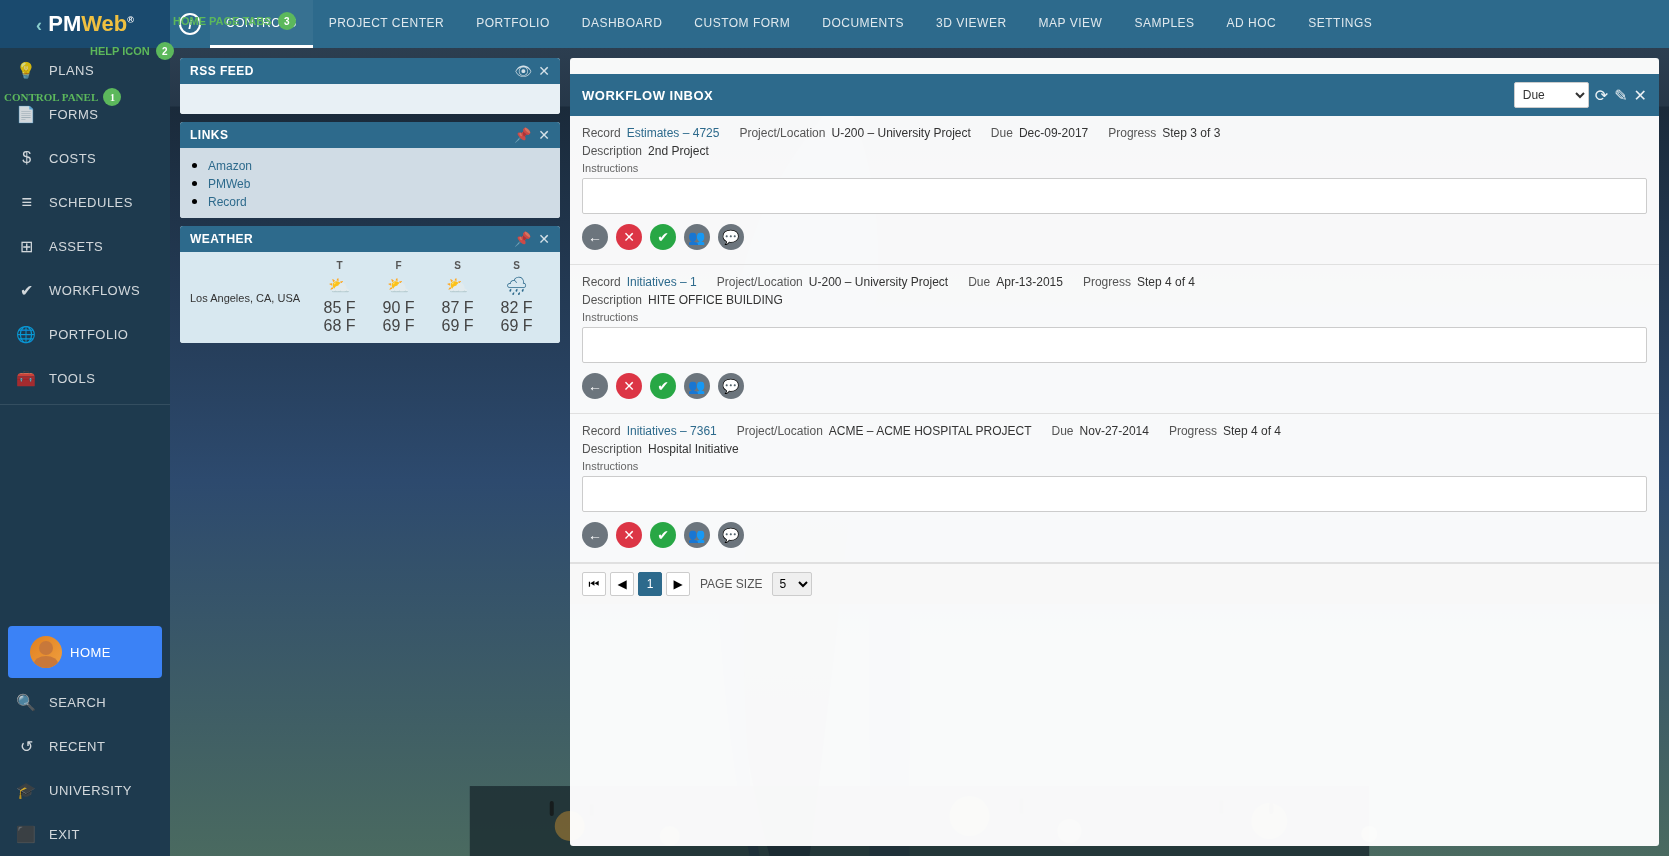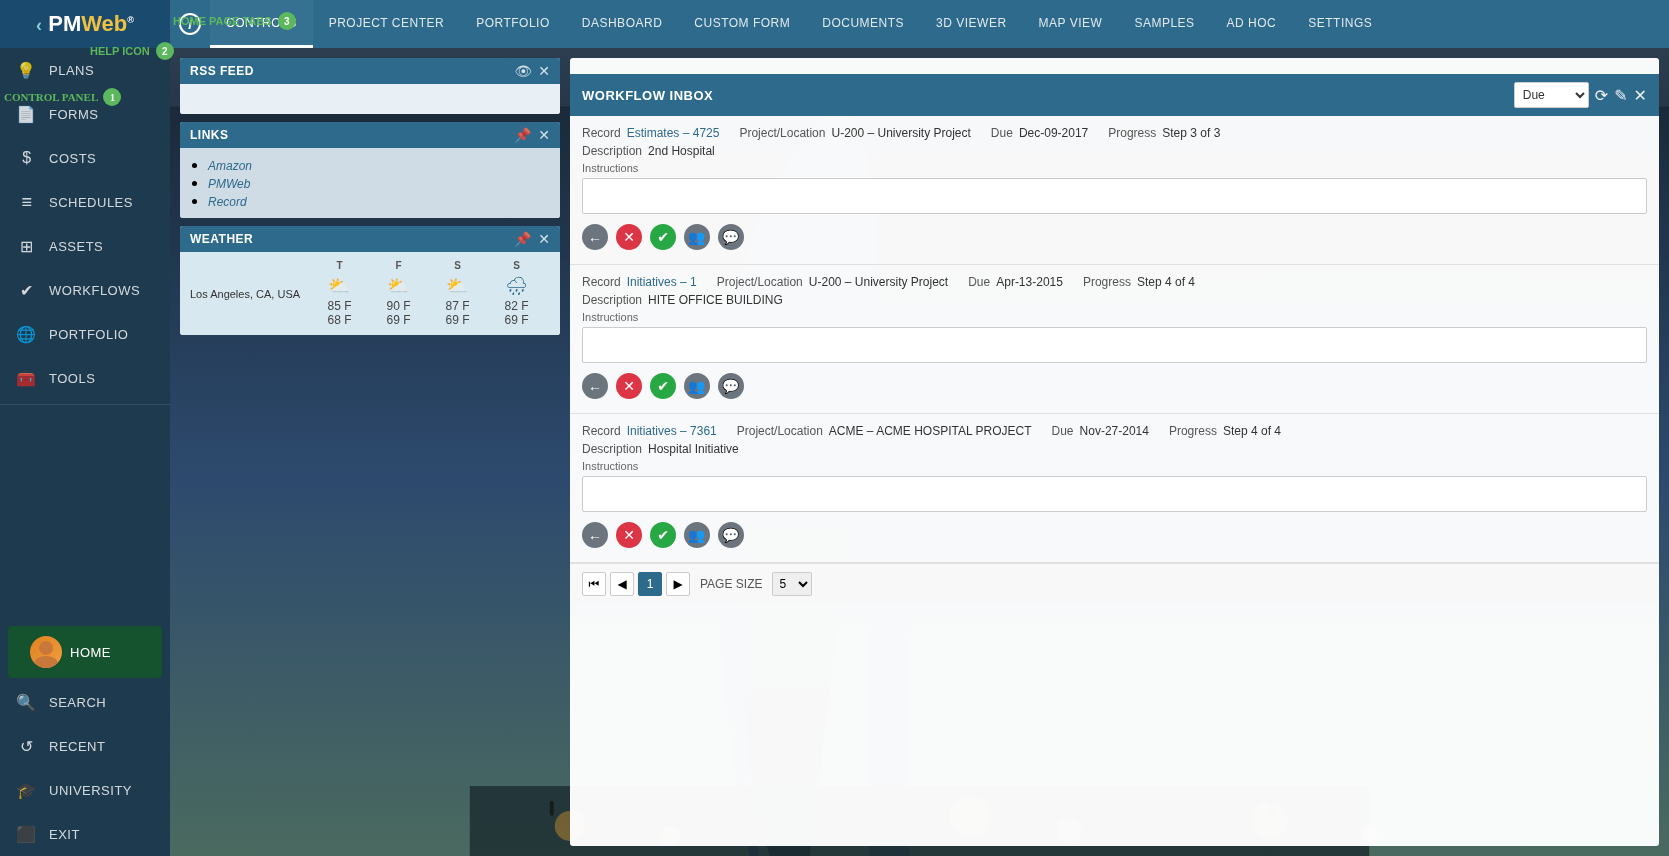--- a/index.html
+++ b/index.html
@@ -126,21 +126,21 @@
     .sidebar-item {
       display: flex;
       align-items: center;
       padding: 10px 15px;
       color: rgba(255,255,255,0.8);
       cursor: pointer;
       font-size: 13px;
       font-weight: 500;
       letter-spacing: 0.5px;
     }
-    .sidebar-item.active { background: #14532d; color: white; border-radius: 4px; margin: 2px 8px; padding-left: 22px; }
+    .sidebar-item.active { background: #3b82f6; color: white; border-radius: 4px; margin: 2px 8px; padding-left: 22px; }
     .sidebar-item .s-icon {
       width: 24px; height: 24px;
       margin-right: 10px;
       display: flex; align-items: center; justify-content: center;
       font-size: 16px;
       flex-shrink: 0;
     }
     .sidebar-avatar {
       width: 32px; height: 32px;
       border-radius: 50%;
@@ -240,21 +240,20 @@
     
     .links-widget { }
     .links-body {
       padding: 8px 12px;
       background: #d0dce5;
       min-height: 60px;
     }
     .links-body ul {
       list-style: disc;
       padding-left: 16px;
-      font-style: italic;
     }
     .links-body ul li a {
       color: #2d6a8c;
       text-decoration: none;
       font-size: 12px;
     }
 
     
     .weather-body {
       padding: 8px 10px;
@@ -270,21 +269,21 @@
     .weather-day {
       display: flex;
       flex-direction: column;
       align-items: center;
       min-width: 55px;
       font-size: 10px;
       color: #444;
     }
     .weather-day-label { font-weight: bold; color: #555; margin-bottom: 2px; }
     .weather-icon { font-size: 18px; color: #2d6a8c; margin: 2px 0; }
-    .weather-temps { font-size: 12px; color: #444; }
+    .weather-temps { font-size: 16px; color: #444; }
 
     
     .right-area {
       flex: 1;
       display: flex;
       flex-direction: column;
     }
 
     
     .workflow-panel {
@@ -669,21 +668,21 @@
                     <span class="wf-field-value">Dec-09-2017</span>
                   </div>
                   <div class="wf-pair">
                     <span class="wf-field-label">Progress</span>
                     <span class="wf-field-value">Step 3 of 3</span>
                   </div>
                 </div>
                 <div class="wf-record-row">
                   <div class="wf-pair">
                     <span class="wf-field-label">Description</span>
-                    <span class="wf-field-value">2nd Hospital</span>
+                    <span class="wf-field-value">2nd Project</span>
                   </div>
                 </div>
                 <div class="wf-instructions">Instructions</div>
                 <textarea class="wf-textarea" style=""></textarea>
                 <div class="wf-action-bar">
                   <button class="wf-action-btn wf-btn-back">←</button>
                   <button class="wf-action-btn wf-btn-reject">✕</button>
                   <button class="wf-action-btn wf-btn-approve">✔</button>
                   <button class="wf-action-btn wf-btn-assign">👥</button>
                   <button class="wf-action-btn wf-btn-comment">💬</button>

